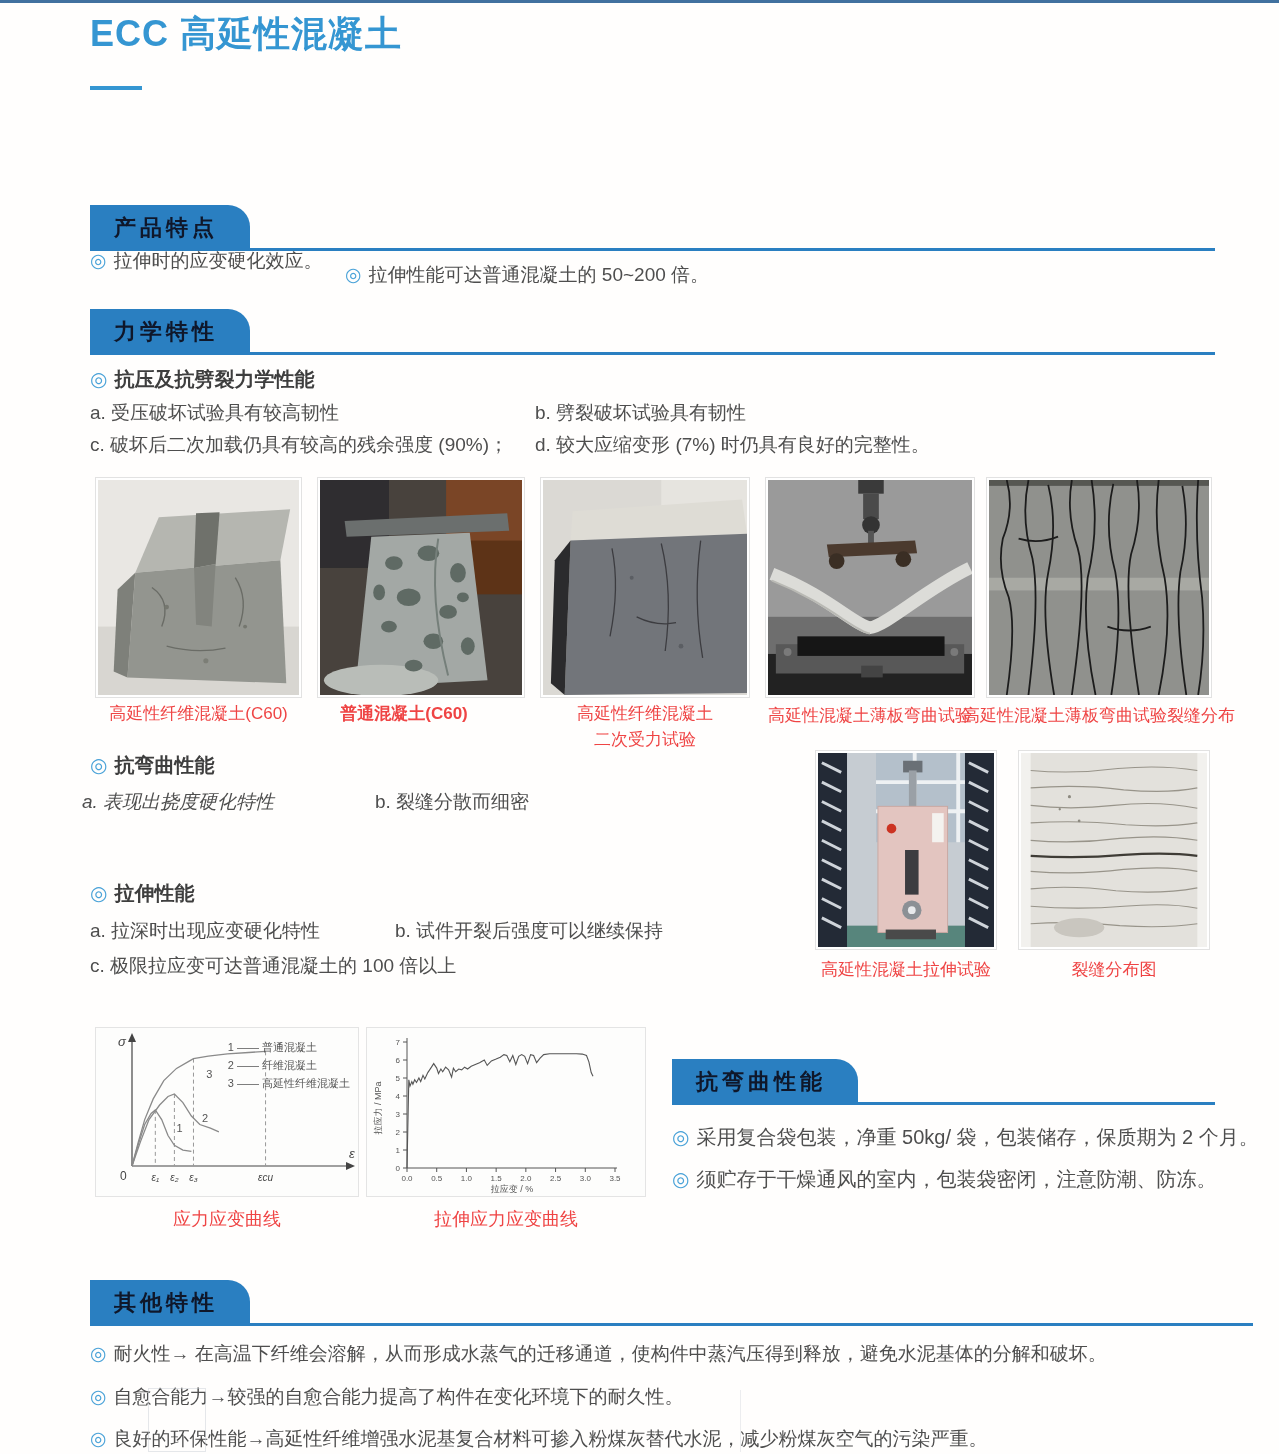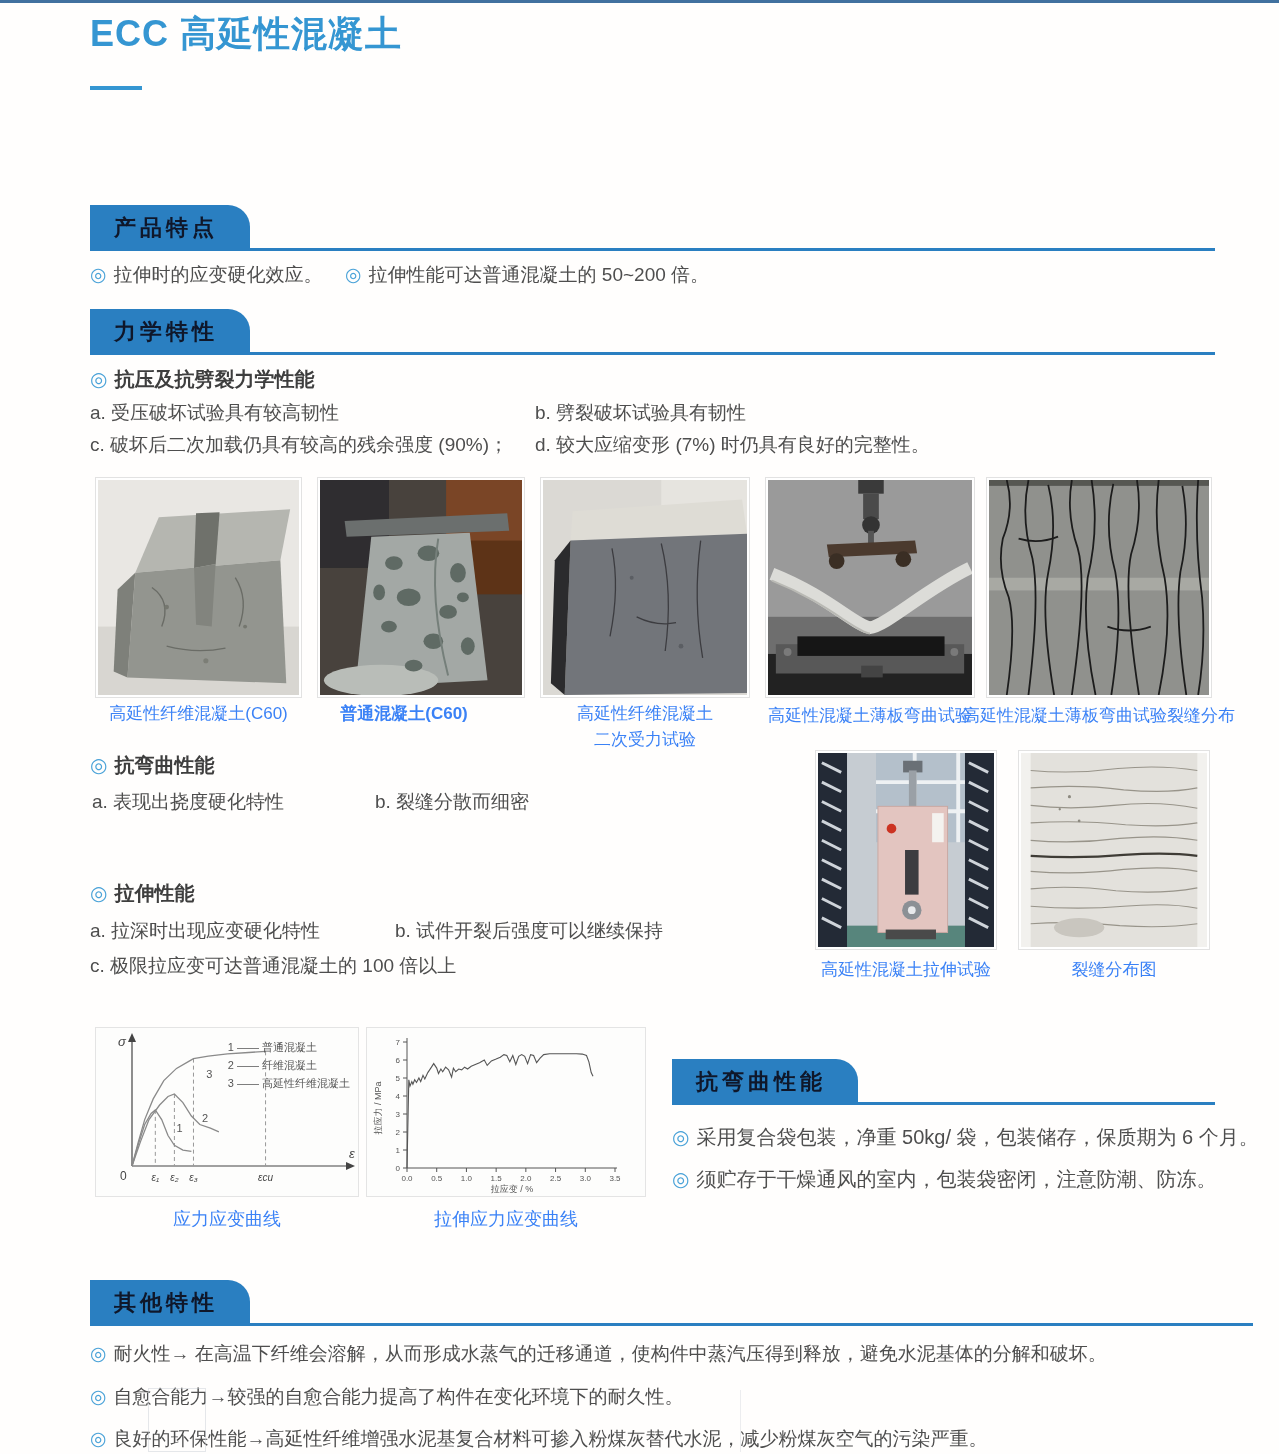--- a/index.html
+++ b/index.html
@@ -11,21 +11,21 @@
   .title-underline{left:90px;top:86px;width:52px;height:4px;background:#3596d2;}
   .intro{left:90px;top:112px;width:1128px;font-size:19px;line-height:42px;color:#4e4e4e;text-indent:2em;}
   .sec-header{border-bottom:3px solid #2a7fc1;}
   .badge{position:absolute;left:0;bottom:-3px;background:#2a7fc1;color:#0f172a;font-size:22px;
          font-weight:bold;letter-spacing:4px;padding:8px 32px 8px 24px;border-radius:0 22px 0 0;white-space:nowrap;}
   .bullet{font-size:19px;color:#4e4e4e;white-space:nowrap;}
   .bullet .ic{color:#49a2d8;margin-right:7px;}
   .sub-title{font-size:20px;font-weight:bold;color:#3e3e3e;white-space:nowrap;}
   .sub-title .ic{color:#49a2d8;font-weight:normal;margin-right:7px;}
   .item{font-size:19px;color:#4e4e4e;white-space:nowrap;}
-  .caption{color:#3b82f6;font-size:17px;text-align:center;white-space:pre-line;line-height:26px;}
+  .caption{color:#ef4444;font-size:17px;text-align:center;white-space:pre-line;line-height:26px;}
   .photo{background:#ffffff;border:1px solid #e2e2e2;padding:2px;box-sizing:border-box;}
   .photo svg{display:block;width:100%;height:100%;}
   .chart-box{border:1px solid #e4e4e4;background:#fdfdfc;box-sizing:border-box;}
   .chart-box svg{display:block;}
   .legend{position:absolute;right:8px;top:10px;font-size:11px;color:#555555;line-height:18px;text-align:left;}
   .watermark{opacity:.45;}
   .wm-box{position:absolute;left:0;top:0;width:56px;height:62px;border:1px solid #c6ccd2;}
   .wm-line{position:absolute;left:592px;top:2px;width:1px;height:62px;background:#d5d9dd;}
 </style>
 </head>
@@ -35,21 +35,21 @@
 
   <div class="abs top-strip"></div>
 
   <div class="abs page-title">ECC 高延性混凝土</div>
   <div class="abs title-underline"></div>
 
 
   <div class="abs sec-header" style="left:90px;top:206px;width:1125px;height:42px;">
     <div class="badge">产品特点</div>
   </div>
-  <div class="abs bullet" style="left:90px;top:262px;"><span class="ic">◎</span><span>拉伸时的应变硬化效应。</span></div>
+  <div class="abs bullet" style="left:90px;top:248px;"><span class="ic">◎</span><span>拉伸时的应变硬化效应。</span></div>
   <div class="abs bullet" style="left:345px;top:262px;"><span class="ic">◎</span><span>拉伸性能可达普通混凝土的 50~200 倍。</span></div>
 
   <div class="abs sec-header" style="left:90px;top:310px;width:1125px;height:42px;">
     <div class="badge">力学特性</div>
   </div>
 
   <div class="abs sub-title" style="left:90px;top:366px;"><span class="ic">◎</span><span>抗压及抗劈裂力学性能</span></div>
   <div class="abs item" style="left:90px;top:400px;">a. 受压破坏试验具有较高韧性</div>
   <div class="abs item" style="left:535px;top:400px;">b. 劈裂破坏试验具有韧性</div>
   <div class="abs item" style="left:90px;top:432px;">c. 破坏后二次加载仍具有较高的残余强度 (90%)；</div>
@@ -150,21 +150,21 @@
   </div>
 
   <div class="abs caption" style="left:95px;top:701px;width:207px;">高延性纤维混凝土(C60)</div>
   <div class="abs caption" style="left:300px;top:701px;width:208px;font-weight:bold;">普通混凝土(C60)</div>
   <div class="abs caption" style="left:540px;top:701px;width:210px;">高延性纤维混凝土
 二次受力试验</div>
   <div class="abs caption" style="left:765px;top:703px;width:210px;">高延性混凝土薄板弯曲试验</div>
   <div class="abs caption" style="left:963px;top:703px;width:272px;">高延性混凝土薄板弯曲试验裂缝分布</div>
 
   <div class="abs sub-title" style="left:90px;top:752px;"><span class="ic">◎</span><span>抗弯曲性能</span></div>
-  <div class="abs item" style="left:92px;top:789px;">a. 表现出挠度硬化特性</div>
+  <div class="abs item" style="left:82px;top:789px;font-style:italic;">a. 表现出挠度硬化特性</div>
   <div class="abs item" style="left:375px;top:789px;">b. 裂缝分散而细密</div>
 
   <div class="abs photo" style="left:815px;top:750px;width:182px;height:200px;">
     <svg viewBox="0 0 182 200" preserveAspectRatio="none">
       <rect width="182" height="200" fill="#c6ccd2"></rect>
       <rect x="60" width="122" height="92" fill="#b4c0cb"></rect>
       <g stroke="#eef1f3" stroke-width="4">
           <line x1="60" y1="30" x2="182" y2="30"></line>
           <line x1="60" y1="60" x2="182" y2="60"></line>
           <line x1="100" y1="0" x2="100" y2="92"></line>
@@ -305,21 +305,21 @@
         <text x="14" y="80" font-size="9" fill="#555" text-anchor="middle" transform="rotate(-90 14 80)">拉应力 / MPa</text>
         <text x="145" y="164" font-size="9" fill="#555" text-anchor="middle">拉应变 / %</text>
       </svg>
   </div>
   <div class="abs caption" style="left:95px;top:1206px;width:264px;font-size:18px;">应力应变曲线</div>
   <div class="abs caption" style="left:366px;top:1206px;width:280px;font-size:18px;">拉伸应力应变曲线</div>
 
   <div class="abs sec-header" style="left:672px;top:1060px;width:543px;height:42px;">
     <div class="badge">抗弯曲性能</div>
   </div>
-  <div class="abs bullet" style="left:672px;top:1124px;font-size:20px;"><span class="ic">◎</span><span>采用复合袋包装，净重 50kg/ 袋，包装储存，保质期为 6 个月。</span></div>
+  <div class="abs bullet" style="left:672px;top:1124px;font-size:20px;"><span class="ic">◎</span><span>采用复合袋包装，净重 50kg/ 袋，包装储存，保质期为 2 个月。</span></div>
   <div class="abs bullet" style="left:672px;top:1166px;font-size:20px;"><span class="ic">◎</span><span>须贮存于干燥通风的室内，包装袋密闭，注意防潮、防冻。</span></div>
 
   <div class="abs sec-header" style="left:90px;top:1281px;width:1125px;height:42px;padding-left:38px;">
     <div class="badge">其他特性</div>
   </div>
   <div class="abs bullet" style="left:90px;top:1384px;"><span class="ic">◎</span><span>自愈合能力→较强的自愈合能力提高了构件在变化环境下的耐久性。</span></div>
   <div class="abs bullet" style="left:90px;top:1341px;"><span class="ic">◎</span><span>耐火性→ 在高温下纤维会溶解，从而形成水蒸气的迁移通道，使构件中蒸汽压得到释放，避免水泥基体的分解和破坏。</span></div>
   <div class="abs bullet" style="left:90px;top:1426px;"><span class="ic">◎</span><span>良好的环保性能→高延性纤维增强水泥基复合材料可掺入粉煤灰替代水泥，减少粉煤灰空气的污染严重。</span></div>
 
   <div class="abs watermark" style="left:148px;top:1388px;width:600px;height:66px;">

